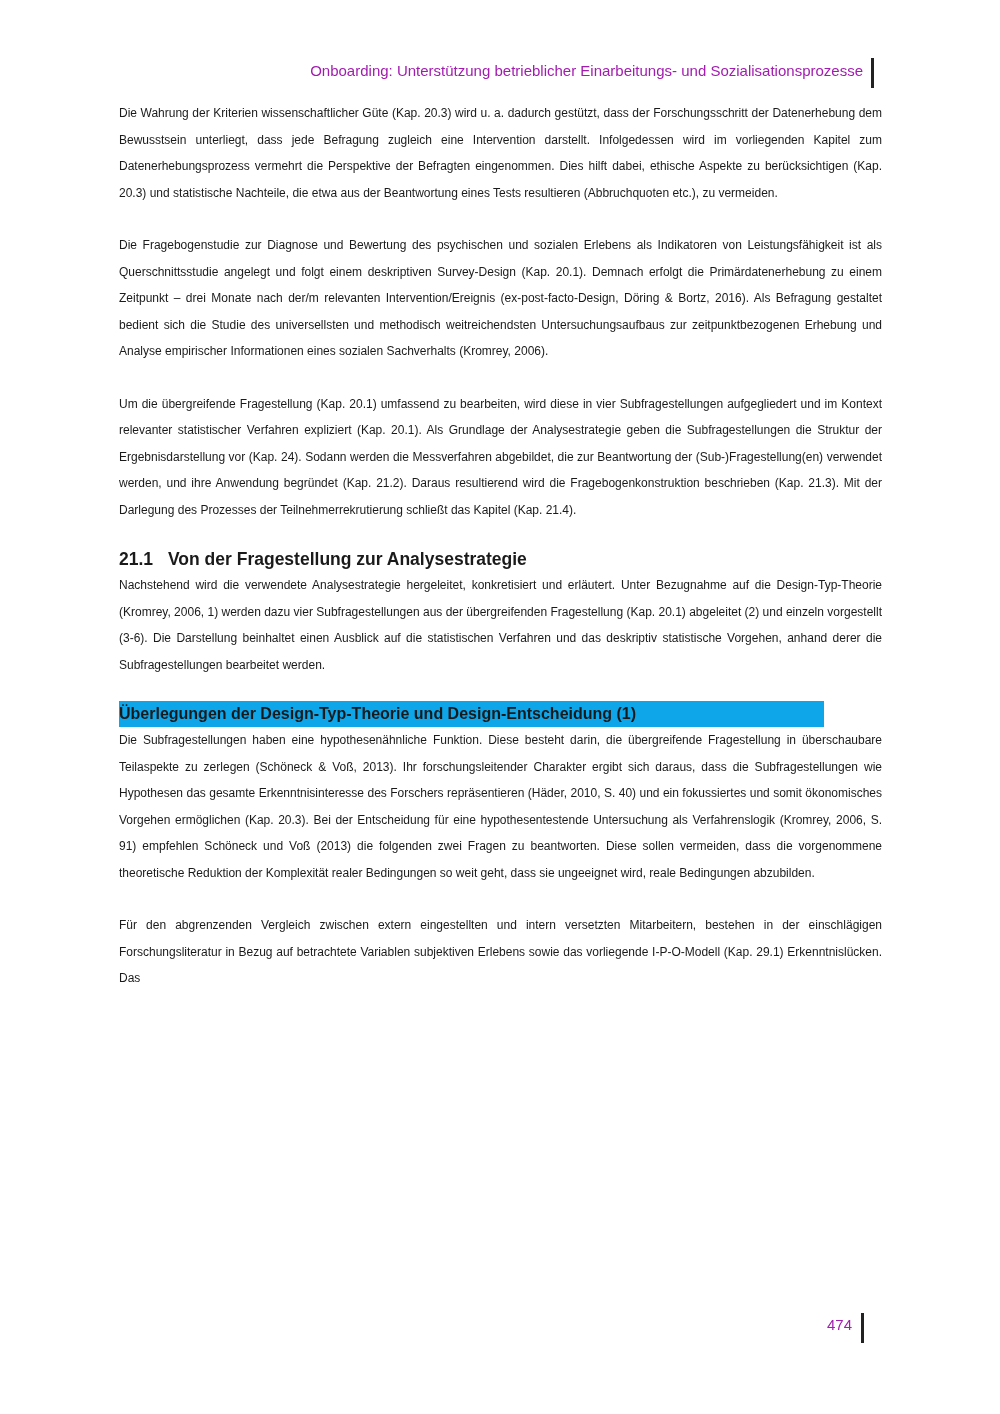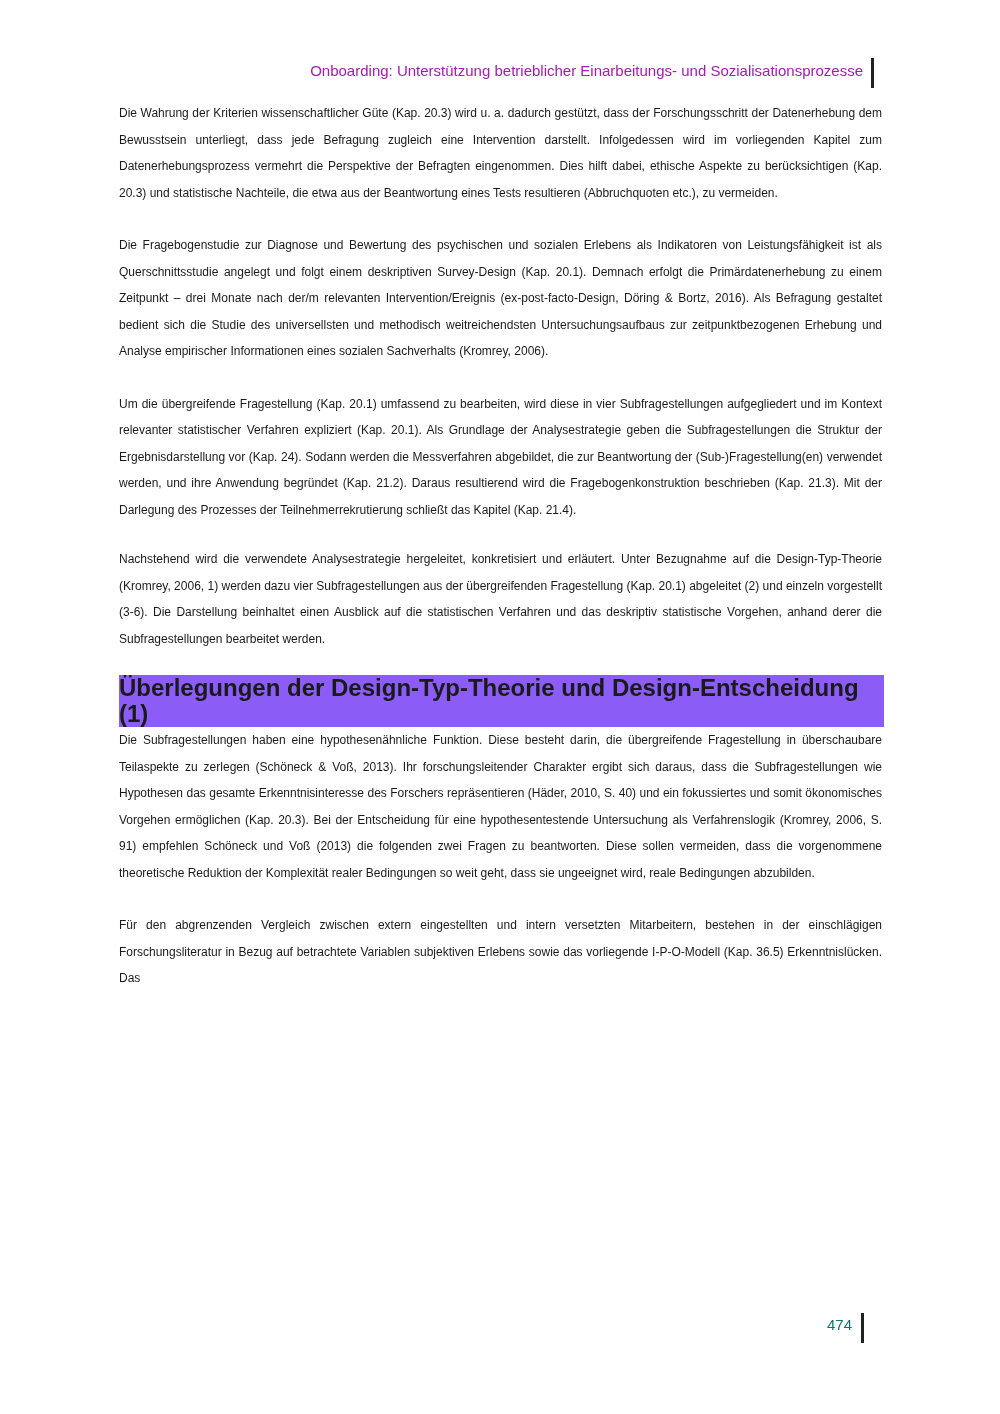--- a/index.html
+++ b/index.html
@@ -5,42 +5,43 @@
   html, body { margin: 0; padding: 0; background: #ffffff; }
   body { width: 1000px; height: 1414px; position: relative; overflow: hidden;
          font-family: "Liberation Sans", sans-serif; color: #1a1a1a; }
   .running-header { position: absolute; top: 62px; right: 137px; font-size: 15px; color: #a21caf; white-space: nowrap; }
   .header-bar { position: absolute; top: 58px; left: 871px; width: 3px; height: 30px; background: #222; }
   .content { position: absolute; left: 119px; top: 100px; width: 763px; }
   .h1 { font-weight: bold; font-size: 17.5px; line-height: 26px; margin: 0; }
   .h1 .num { display: inline-block; width: 36px; }
   .h2 { font-weight: bold; font-size: 17.5px; line-height: 26px; margin: 0; }
   .h2 .num { display: inline-block; width: 49px; }
-  .h3 { font-weight: bold; font-size: 24px; line-height: 26px; margin: 0; background: #8b5cf6; padding-left: 0; width: 765px; }
+  .h3 { font-weight: bold; font-size: 16px; line-height: 26px; margin: 0; background: #0ea5e9; padding-left: 0; width: 705px; }
   p { margin: 0; font-size: 12px; line-height: 26.5px; text-align: justify; hyphens: manual; }
   .gap { height: 26px; }
   .gap-small { height: 23px; }
-  .page-number { position: absolute; top: 1316px; right: 148px; font-size: 15px; color: #0f766e; }
+  .page-number { position: absolute; top: 1316px; right: 148px; font-size: 15px; color: #a21caf; }
   .footer-bar { position: absolute; top: 1313px; left: 861px; width: 3px; height: 30px; background: #222; }
 </style>
 </head>
 <body>
 
 <div class="running-header">Onboarding: Unterstützung betrieblicher Einarbeitungs- und Sozialisationsprozesse</div>
 <div class="header-bar"></div>
 
 <div class="content">
   <p>Die Wahrung der Kriterien wissenschaftlicher Güte (Kap. 20.3) wird u. a. dadurch gestützt, dass der Forschungsschritt der Datenerhebung dem Bewusstsein unterliegt, dass jede Befragung zugleich eine Intervention darstellt. Infolgedessen wird im vorliegenden Kapitel zum Datenerhebungsprozess vermehrt die Perspektive der Befragten eingenommen. Dies hilft dabei, ethische Aspekte zu berücksichtigen (Kap. 20.3) und statistische Nachteile, die etwa aus der Beantwortung eines Tests resultieren (Abbruchquoten etc.), zu vermeiden.</p>
   <div class="gap"></div>
   <p>Die Fragebogenstudie zur Diagnose und Bewertung des psychischen und sozialen Erlebens als Indikatoren von Leistungsfähigkeit ist als Querschnittsstudie angelegt und folgt einem deskriptiven Survey-Design (Kap. 20.1). Demnach erfolgt die Primärdatenerhebung zu einem Zeitpunkt – drei Monate nach der/m relevanten Intervention/Ereignis (ex-post-facto-Design, Döring &amp; Bortz, 2016). Als Befragung gestaltet bedient sich die Studie des universellsten und methodisch weitreichendsten Untersuchungsaufbaus zur zeitpunktbezogenen Erhebung und Analyse empirischer Informationen eines sozialen Sachverhalts (Kromrey, 2006).</p>
   <div class="gap"></div>
   <p>Um die übergreifende Fragestellung (Kap. 20.1) umfassend zu bearbeiten, wird diese in vier Subfragestellungen aufgegliedert und im Kontext relevanter statistischer Verfahren expliziert (Kap. 20.1). Als Grundlage der Analysestrategie geben die Subfragestellungen die Struktur der Ergebnisdarstellung vor (Kap. 24). Sodann werden die Messverfahren abgebildet, die zur Beantwortung der (Sub-)Fragestellung(en) verwendet werden, und ihre Anwendung begründet (Kap. 21.2). Daraus resultierend wird die Fragebogenkonstruktion beschrieben (Kap. 21.3). Mit der Darlegung des Prozesses der Teilnehmerrekrutierung schließt das Kapitel (Kap. 21.4).</p>
   <div class="gap-small"></div>
+  <h2 class="h2"><span class="num">21.1</span><span>Von der Fragestellung zur Analysestrategie</span></h2>
   <p>Nachstehend wird die verwendete Analysestrategie hergeleitet, konkretisiert und erläutert. Unter Bezugnahme auf die Design-Typ-Theorie (Kromrey, 2006, 1) werden dazu vier Subfragestellungen aus der übergreifenden Fragestellung (Kap. 20.1) abgeleitet (2) und einzeln vorgestellt (3-6). Die Darstellung beinhaltet einen Ausblick auf die statistischen Verfahren und das deskriptiv statistische Vorgehen, anhand derer die Subfragestellungen bearbeitet werden.</p>
   <div class="gap-small"></div>
   <h3 class="h3">Überlegungen der Design-Typ-Theorie und Design-Entscheidung (1)</h3>
   <p>Die Subfragestellungen haben eine hypothesenähnliche Funktion. Diese besteht darin, die übergreifende Fragestellung in überschaubare Teilaspekte zu zerlegen (Schöneck &amp; Voß, 2013). Ihr forschungsleitender Charakter ergibt sich daraus, dass die Subfragestellungen wie Hypothesen das gesamte Erkenntnisinteresse des Forschers repräsentieren (Häder, 2010, S. 40) und ein fokussiertes und somit ökonomisches Vorgehen ermöglichen (Kap. 20.3). Bei der Entscheidung für eine hypothesentestende Untersuchung als Verfahrenslogik (Kromrey, 2006, S. 91) empfehlen Schöneck und Voß (2013) die folgenden zwei Fragen zu beantworten. Diese sollen vermeiden, dass die vorgenommene theoretische Reduktion der Komplexität realer Bedingungen so weit geht, dass sie ungeeignet wird, reale Bedingungen abzubilden.</p>
   <div class="gap"></div>
-  <p>Für den abgrenzenden Vergleich zwischen extern eingestellten und intern versetzten Mitarbeitern, bestehen in der einschlägigen Forschungsliteratur in Bezug auf betrachtete Variablen subjektiven Erlebens sowie das vorliegende I-P-O-Modell (Kap. 36.5) Erkenntnislücken. Das</p>
+  <p>Für den abgrenzenden Vergleich zwischen extern eingestellten und intern versetzten Mitarbeitern, bestehen in der einschlägigen Forschungsliteratur in Bezug auf betrachtete Variablen subjektiven Erlebens sowie das vorliegende I-P-O-Modell (Kap. 29.1) Erkenntnislücken. Das</p>
 </div>
 
 <div class="page-number">474</div>
 <div class="footer-bar"></div>
 
 </body></html>

